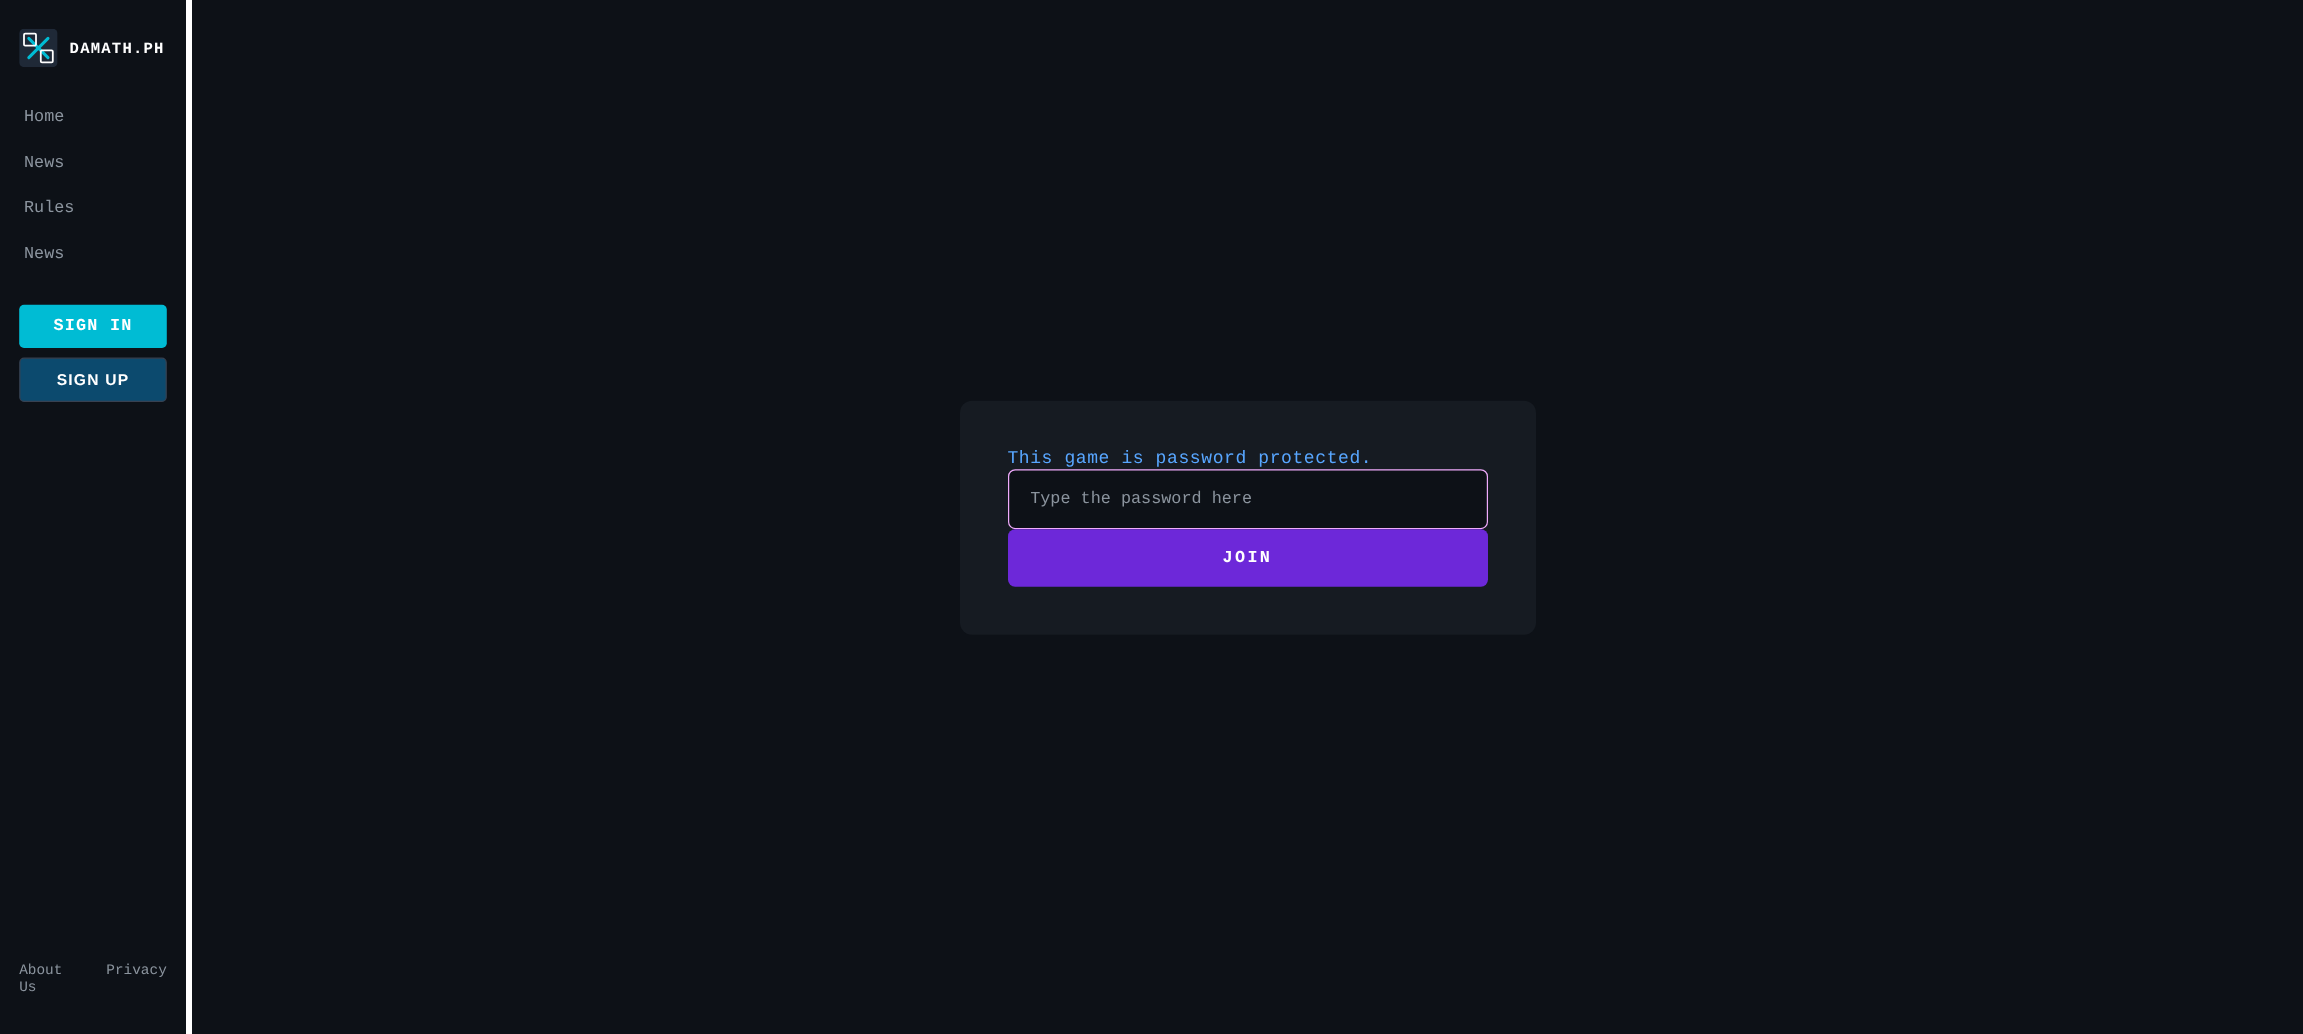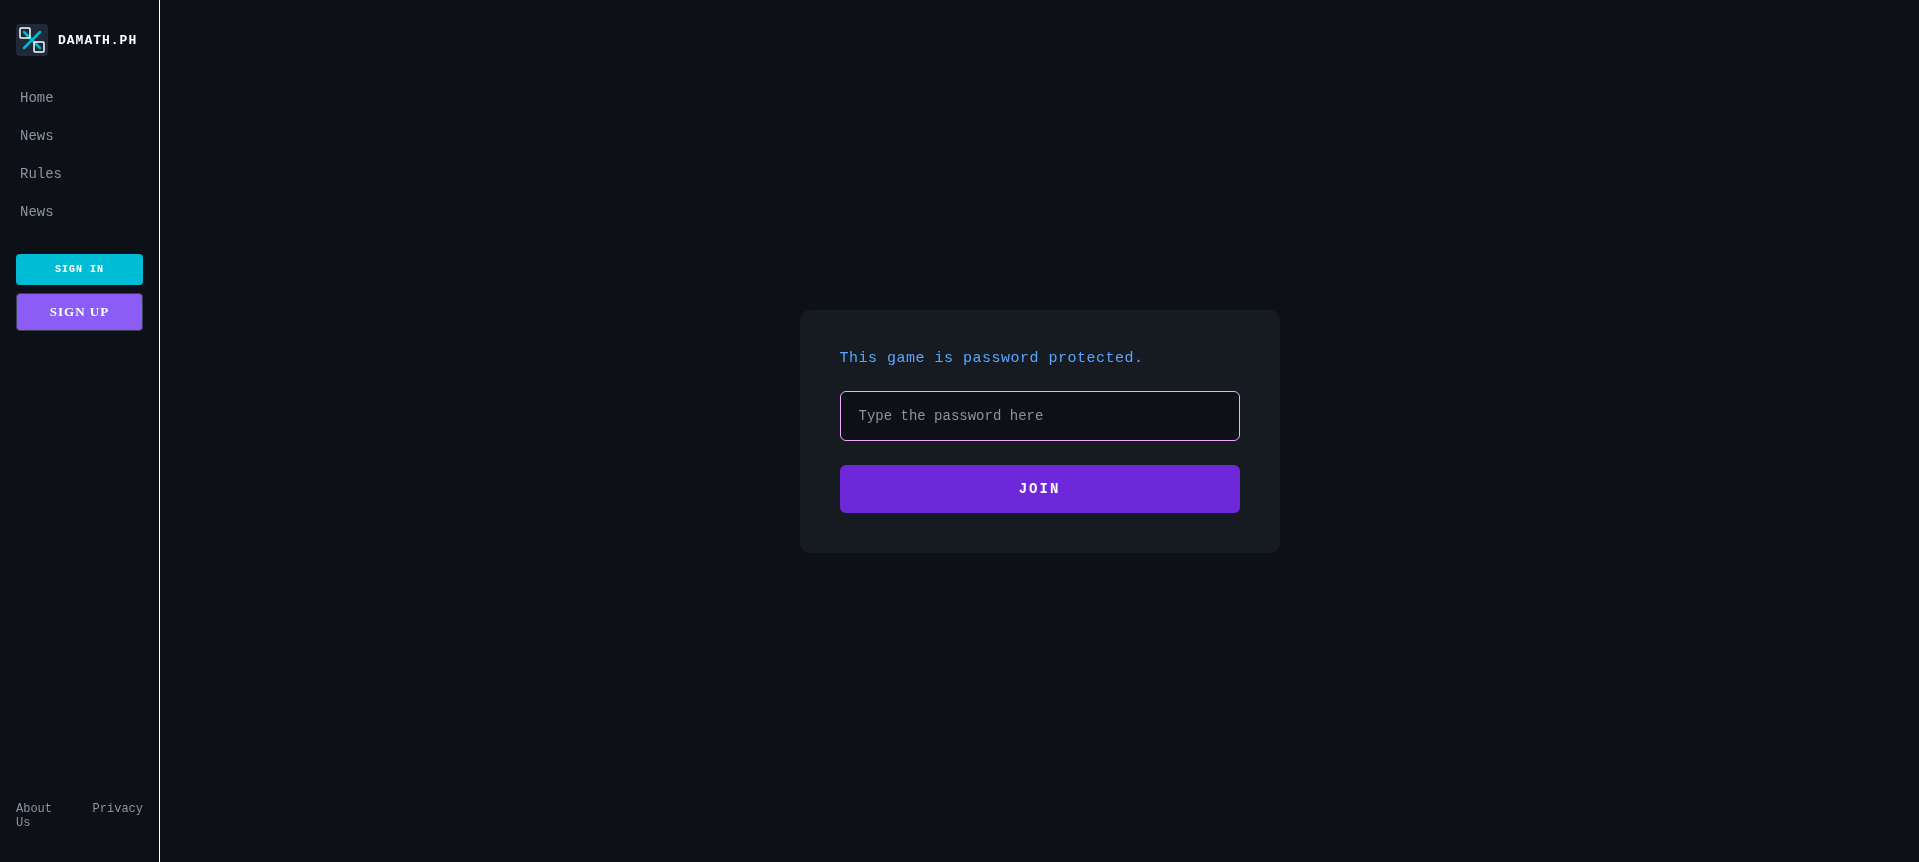--- a/index.html
+++ b/index.html
@@ -20,21 +20,21 @@
 
     
     .sidebar {
       width: 160px;
       min-width: 160px;
       height: 100%;
       background-color: #0d1117;
       display: flex;
       flex-direction: column;
       padding: 16px 0;
-      border-right: 1px solid #ffffff;
+      border-right: 5px solid #ffffff;
     }
 
     .logo-area {
       display: flex;
       align-items: center;
       padding: 8px 16px 24px 16px;
       gap: 10px;
     }
 
     .logo-icon {
@@ -77,39 +77,39 @@
       gap: 8px;
       padding: 16px 16px;
       margin-top: 8px;
     }
 
     .btn-signin {
       background-color: #00bcd4;
       color: #ffffff;
       border: none;
       padding: 10px 16px;
-      font-size: 10px;
+      font-size: 14px;
       font-weight: bold;
       cursor: pointer;
       border-radius: 4px;
       letter-spacing: 1px;
       font-family: 'Courier New', Courier, monospace;
     }
 
     .btn-signup {
-      background-color: #8b5cf6;
+      background-color: #0c4a6e;
       color: #ffffff;
       border: 1px solid #374151;
       padding: 10px 16px;
       font-size: 13px;
       font-weight: bold;
       cursor: pointer;
       border-radius: 4px;
       letter-spacing: 1px;
-      font-family: Liberation Serif, serif;
+      font-family: Liberation Sans, sans-serif;
     }
 
     .footer-links {
       margin-top: auto;
       padding: 16px;
       display: flex;
       flex-direction: row;
       gap: 24px;
     }
 
@@ -130,21 +130,20 @@
     }
 
     
     .password-modal {
       background-color: #161b22;
       border-radius: 10px;
       padding: 40px 40px;
       width: 480px;
       display: flex;
       flex-direction: column;
-      gap: 24px;
     }
 
     .modal-title {
       color: #58a6ff;
       font-size: 15px;
       font-family: 'Courier New', Courier, monospace;
       letter-spacing: 0.5px;
     }
 
     .password-input {

